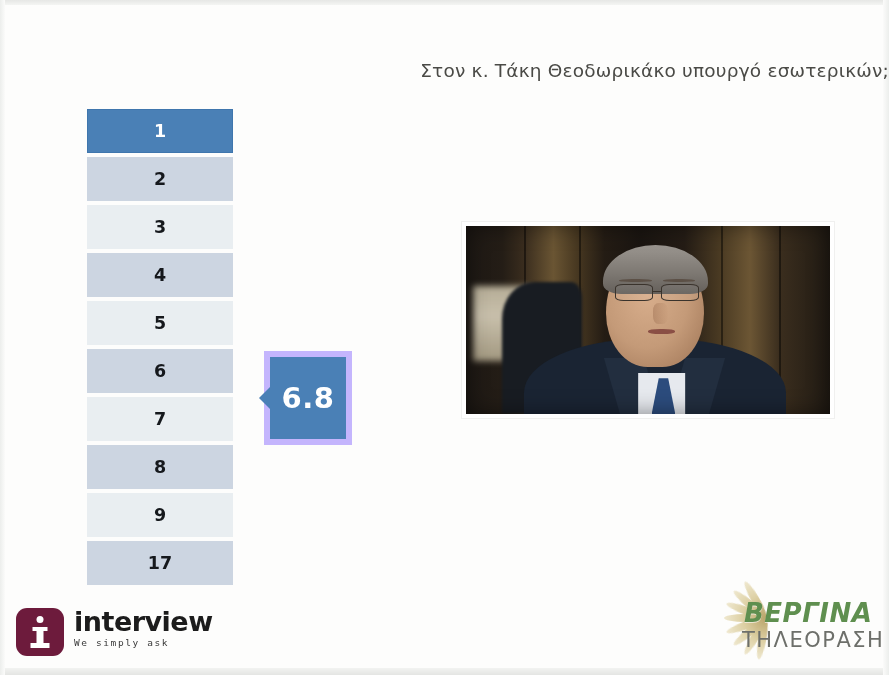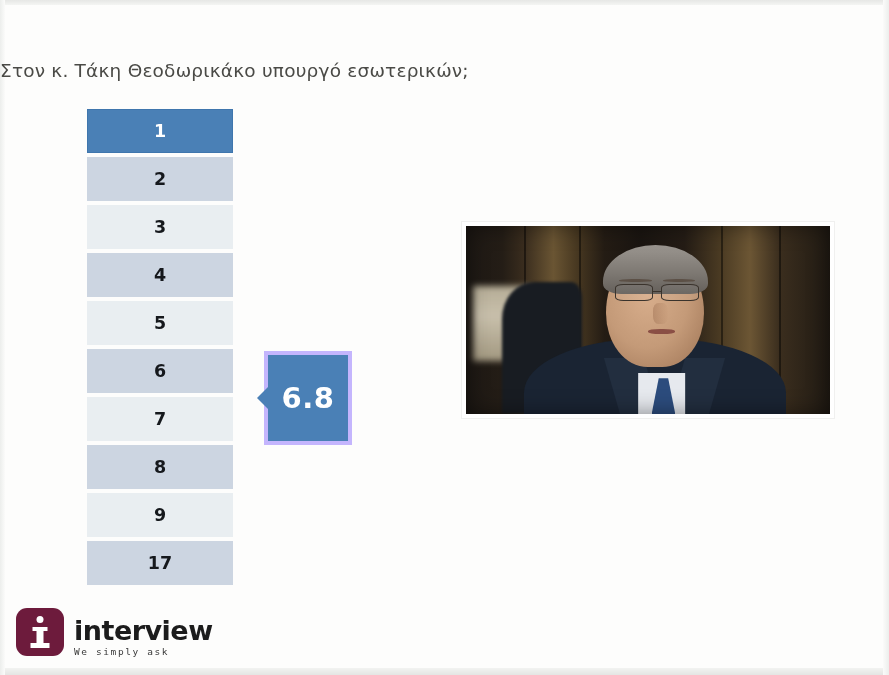--- a/index.html
+++ b/index.html
@@ -42,21 +42,21 @@
     right: 0; top: 0;
     width: 6px; height: 675px;
     background: linear-gradient(270deg, #eceeec, #fbfbfa);
   }
 
   
   .title {
     position: absolute;
     left: 0; top: 60px;
     width: 889px;
-    text-align: left;
+    text-align: right;
     font-size: 18.5px;
     color: #4a4a46;
     letter-spacing: 0.2px;
     font-weight: 400;
   }
 
   
   .scale {
     position: absolute;
     left: 87px;
@@ -84,21 +84,21 @@
   }
 
   
   .callout {
     position: absolute;
     left: 264px;
     top: 351px;
     width: 88px;
     height: 94px;
     background: #4a80b6;
-    border: 4px solid #c4b5fd;
+    border: 6px solid #c4b5fd;
     display: flex;
     align-items: center;
     justify-content: center;
     color: #ffffff;
     font-size: 29px;
     font-weight: bold;
     letter-spacing: 0.5px;
   }
   .callout-notch {
     position: absolute;
@@ -292,21 +292,21 @@
     position: absolute; inset: 0;
     box-shadow: inset 0 0 22px rgba(0,0,0,0.45);
   }
 
   
   .brand-interview {
     position: absolute;
     left: 16px;
     top: 608px;
     display: flex;
-    align-items: flex-end;
+    align-items: flex-start;
     gap: 10px;
   }
   .iv-mark {
     width: 48px; height: 48px;
     background: #6d1b3c;
     border-radius: 11px;
     position: relative;
     flex: 0 0 auto;
   }
   .iv-mark .dot {
@@ -477,14 +477,28 @@
       <span class="cap"></span>
       <span class="stem"></span>
       <span class="foot"></span>
     </div>
     <div class="iv-text">
       <div class="iv-word">interview</div>
       <div class="iv-tag">We simply ask</div>
     </div>
   </div>
 
+  <div class="brand-vergina">
+    <div class="vg-sun">
+      <span class="vg-ray" style="transform:rotate(0deg)"></span>
+      <span class="vg-ray" style="transform:rotate(20deg)"></span>
+      <span class="vg-ray" style="transform:rotate(40deg)"></span>
+      <span class="vg-ray" style="transform:rotate(60deg)"></span>
+      <span class="vg-ray" style="transform:rotate(-20deg)"></span>
+      <span class="vg-ray" style="transform:rotate(-40deg)"></span>
+      <span class="vg-ray" style="transform:rotate(-60deg)"></span>
+      <span class="vg-ray" style="transform:rotate(-80deg)"></span>
+    </div>
+    <div class="vg-word">ΒΕΡΓΙΝΑ</div>
+    <div class="vg-sub">ΤΗΛΕΟΡΑΣΗ</div>
+  </div>
 
 </div>
 
 </body></html>

